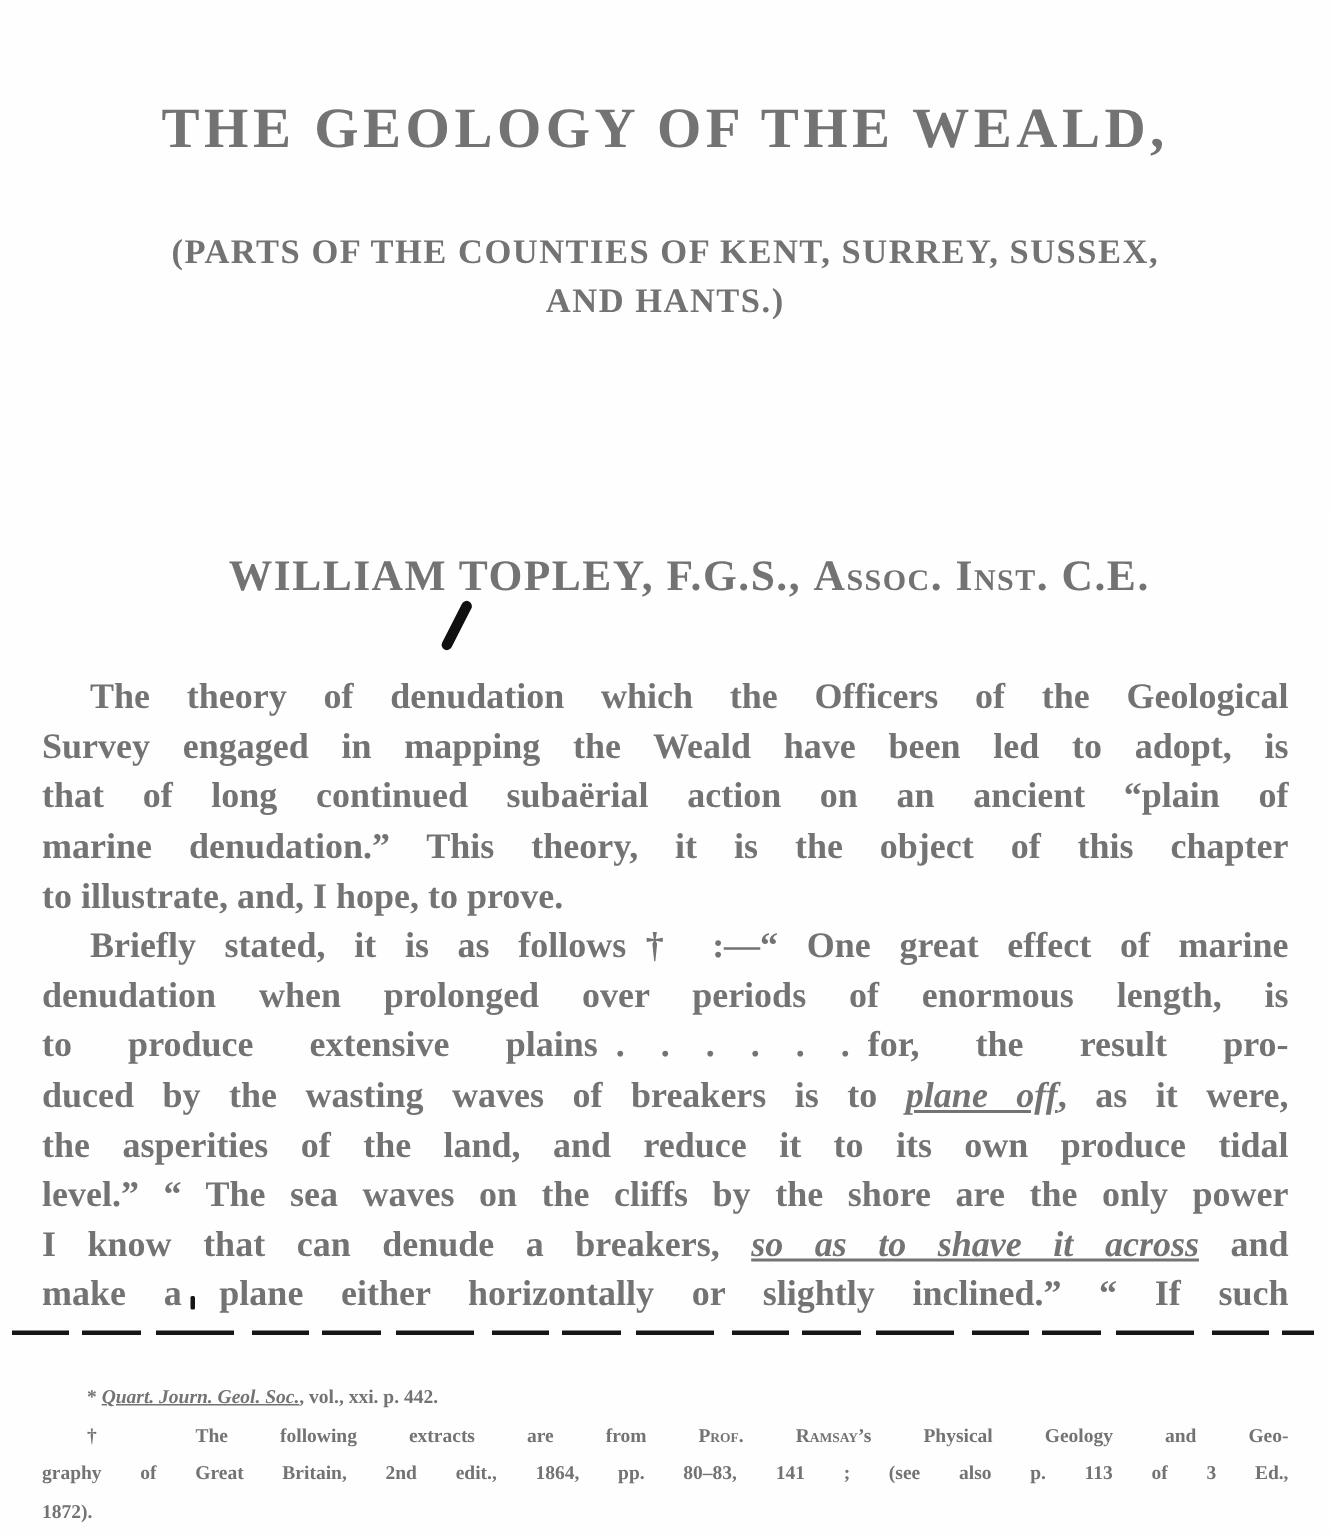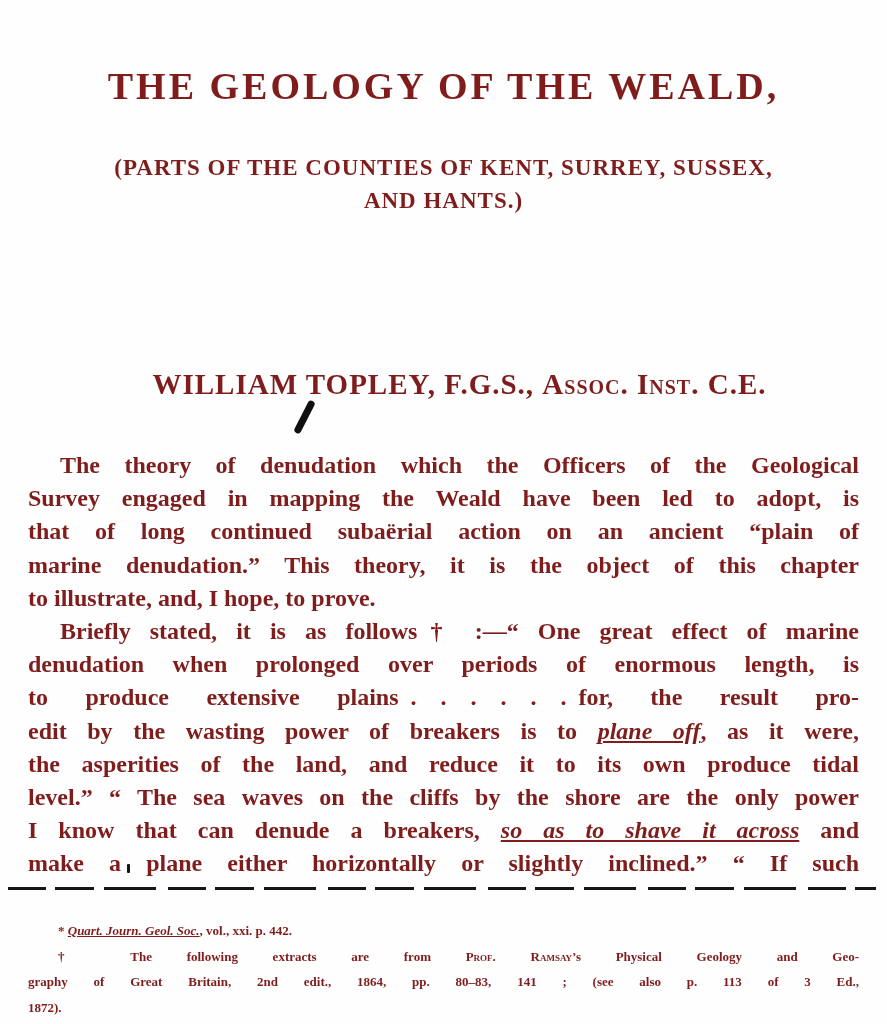--- a/index.html
+++ b/index.html
@@ -1,20 +1,20 @@
 <!DOCTYPE html>
 <html><head>
 <meta charset="utf-8">
 <style>
   html,body{margin:0;padding:0;background:#ffffff;}
   .page{
     position:relative;
     width:887px;height:1024px;
     background:#fefefe;
-    color:#7f1d1d;
+    color:#737373;
     font-family:"Liberation Serif","DejaVu Serif",serif;
     overflow:hidden;
   }
   .title{
     position:absolute;top:64px;left:0;right:0;
     text-align:center;
     font-size:38px;font-weight:bold;letter-spacing:3px;
   }
   .subtitle{
     position:absolute;top:151px;left:30px;right:30px;
@@ -98,21 +98,21 @@
       <div class="line indent"><span>The theory of denudation which the Officers of the Geological</span></div>
       <div class="line"><span>Survey engaged in mapping the Weald have been led to adopt, is</span></div>
       <div class="line"><span>that of long continued subaërial action on an ancient “plain of</span></div>
       <div class="line"><span>marine denudation.”  This theory, it is the object of this chapter</span></div>
       <div class="line plain"><span>to illustrate, and, I hope, to prove.</span></div>
     </div>
     <div class="para">
       <div class="line indent"><span>Briefly stated, it is as follows† :—“ One great effect of marine</span></div>
       <div class="line"><span>denudation when prolonged over periods of enormous length, is</span></div>
       <div class="line"><span>to produce extensive plains . . . . . . for, the result pro-</span></div>
-      <div class="line"><span>edit by the wasting power of breakers is to </span><span class="it">plane off</span><span>, as it were,</span></div>
+      <div class="line"><span>duced by the wasting waves of breakers is to </span><span class="it">plane off</span><span>, as it were,</span></div>
       <div class="line"><span>the asperities of the land, and reduce it to its own produce tidal</span></div>
       <div class="line"><span>level.” “ The sea waves on the cliffs by the shore are the only power</span></div>
       <div class="line"><span>I know that can denude a breakers, </span><span class="it">so as to shave it across</span><span> and</span></div>
       <div class="line"><span>make a plane either horizontally or slightly inclined.”  “ If such</span></div>
     </div>
   </div>
 
   <div class="ink-speck"></div>
 
   <div class="rule"></div>

